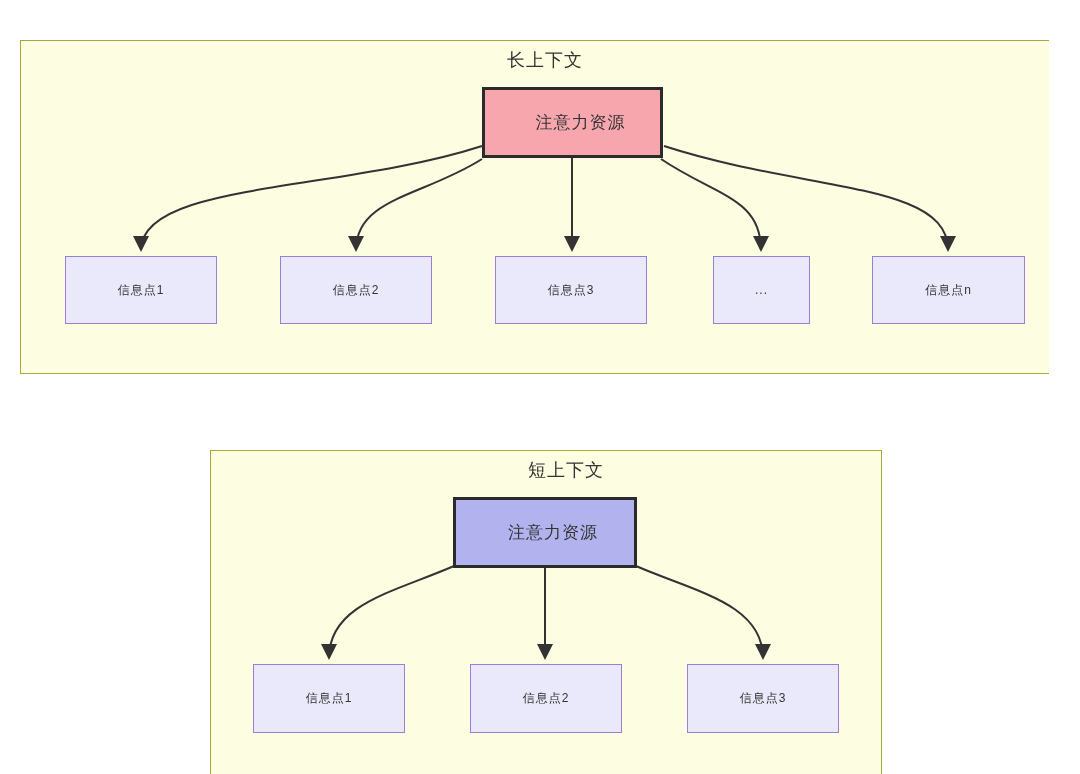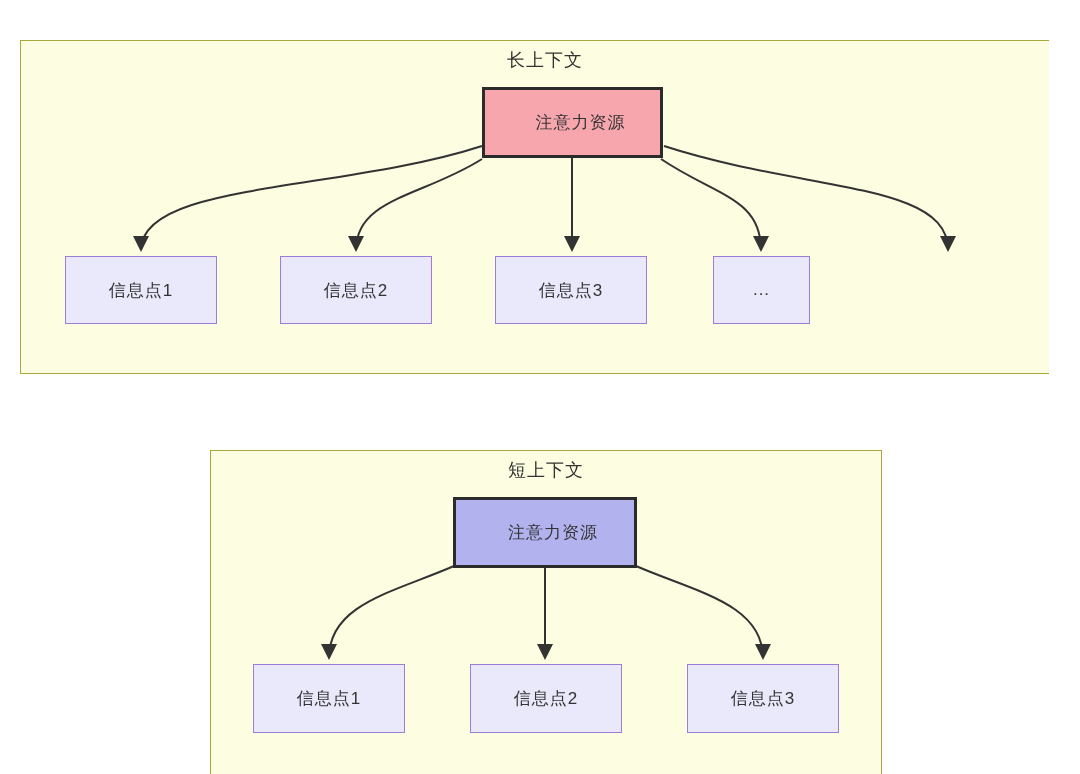--- a/index.html
+++ b/index.html
@@ -46,21 +46,21 @@
   .hub-long { background: var(--hub-long-bg); }
   .hub-short { background: var(--hub-short-bg); }
   .node {
     position: absolute;
     box-sizing: border-box;
     background: var(--node-bg);
     border: 1.5px solid var(--node-border);
     display: flex;
     align-items: center;
     justify-content: center;
-    font-size: 17px;
+    font-size: 12px;
     color: var(--text);
     letter-spacing: 1px;
     z-index: 2;
   }
   .edges {
     position: absolute;
     left: 0;
     top: 0;
     width: 1080px;
     height: 774px;
@@ -77,21 +77,21 @@
 </head>
 <body>
 
 <div class="canvas">
 
   <div class="group-container" style="left:20px; top:20px; width:1050px; height:334px;">
     <div class="group-title" style="top:7px;">长上下文</div>
   </div>
 
   <div class="group-container" style="left:210px; top:430px; width:672px; height:332px;">
-    <div class="group-title" style="top:7px;">短上下文</div>
+    <div class="group-title" style="top:7px;padding-left:20px;">短上下文</div>
   </div>
 
   <svg class="edges" viewBox="0 0 1080 774">
     <defs>
       <marker id="arrowhead" markerWidth="9" markerHeight="9" refX="7" refY="4" orient="auto">
         <path class="arrowhead-glyph" d="M0,0 L8,4 L0,8 Z"></path>
       </marker>
     </defs>
 
     <path class="edge" d="M 482 126 C 340 172, 141 162, 141 230" marker-end="url(#arrowhead)"></path>
@@ -104,20 +104,21 @@
     <path class="edge" d="M 545 548 L 545 638" marker-end="url(#arrowhead)"></path>
     <path class="edge" d="M 636 546 C 696 572, 763 584, 763 638" marker-end="url(#arrowhead)"></path>
   </svg>
 
   <div class="hub hub-long" style="left:482px; top:67px; width:181px; height:71px;">注意力资源</div>
 
   <div class="node" style="left:65px;  top:236px; width:152px; height:68px;">信息点1</div>
   <div class="node" style="left:280px; top:236px; width:152px; height:68px;">信息点2</div>
   <div class="node" style="left:495px; top:236px; width:152px; height:68px;">信息点3</div>
   <div class="node" style="left:713px; top:236px; width:97px;  height:68px;">...</div>
+  <div class="node" style="left:872px; top:236px; width:153px; height:68px;">信息点n</div>
 
   <div class="hub hub-short" style="left:453px; top:477px; width:184px; height:71px;">注意力资源</div>
 
   <div class="node" style="left:253px; top:644px; width:152px; height:69px;">信息点1</div>
   <div class="node" style="left:470px; top:644px; width:152px; height:69px;">信息点2</div>
   <div class="node" style="left:687px; top:644px; width:152px; height:69px;">信息点3</div>
 
 </div>
 
 </body></html>

